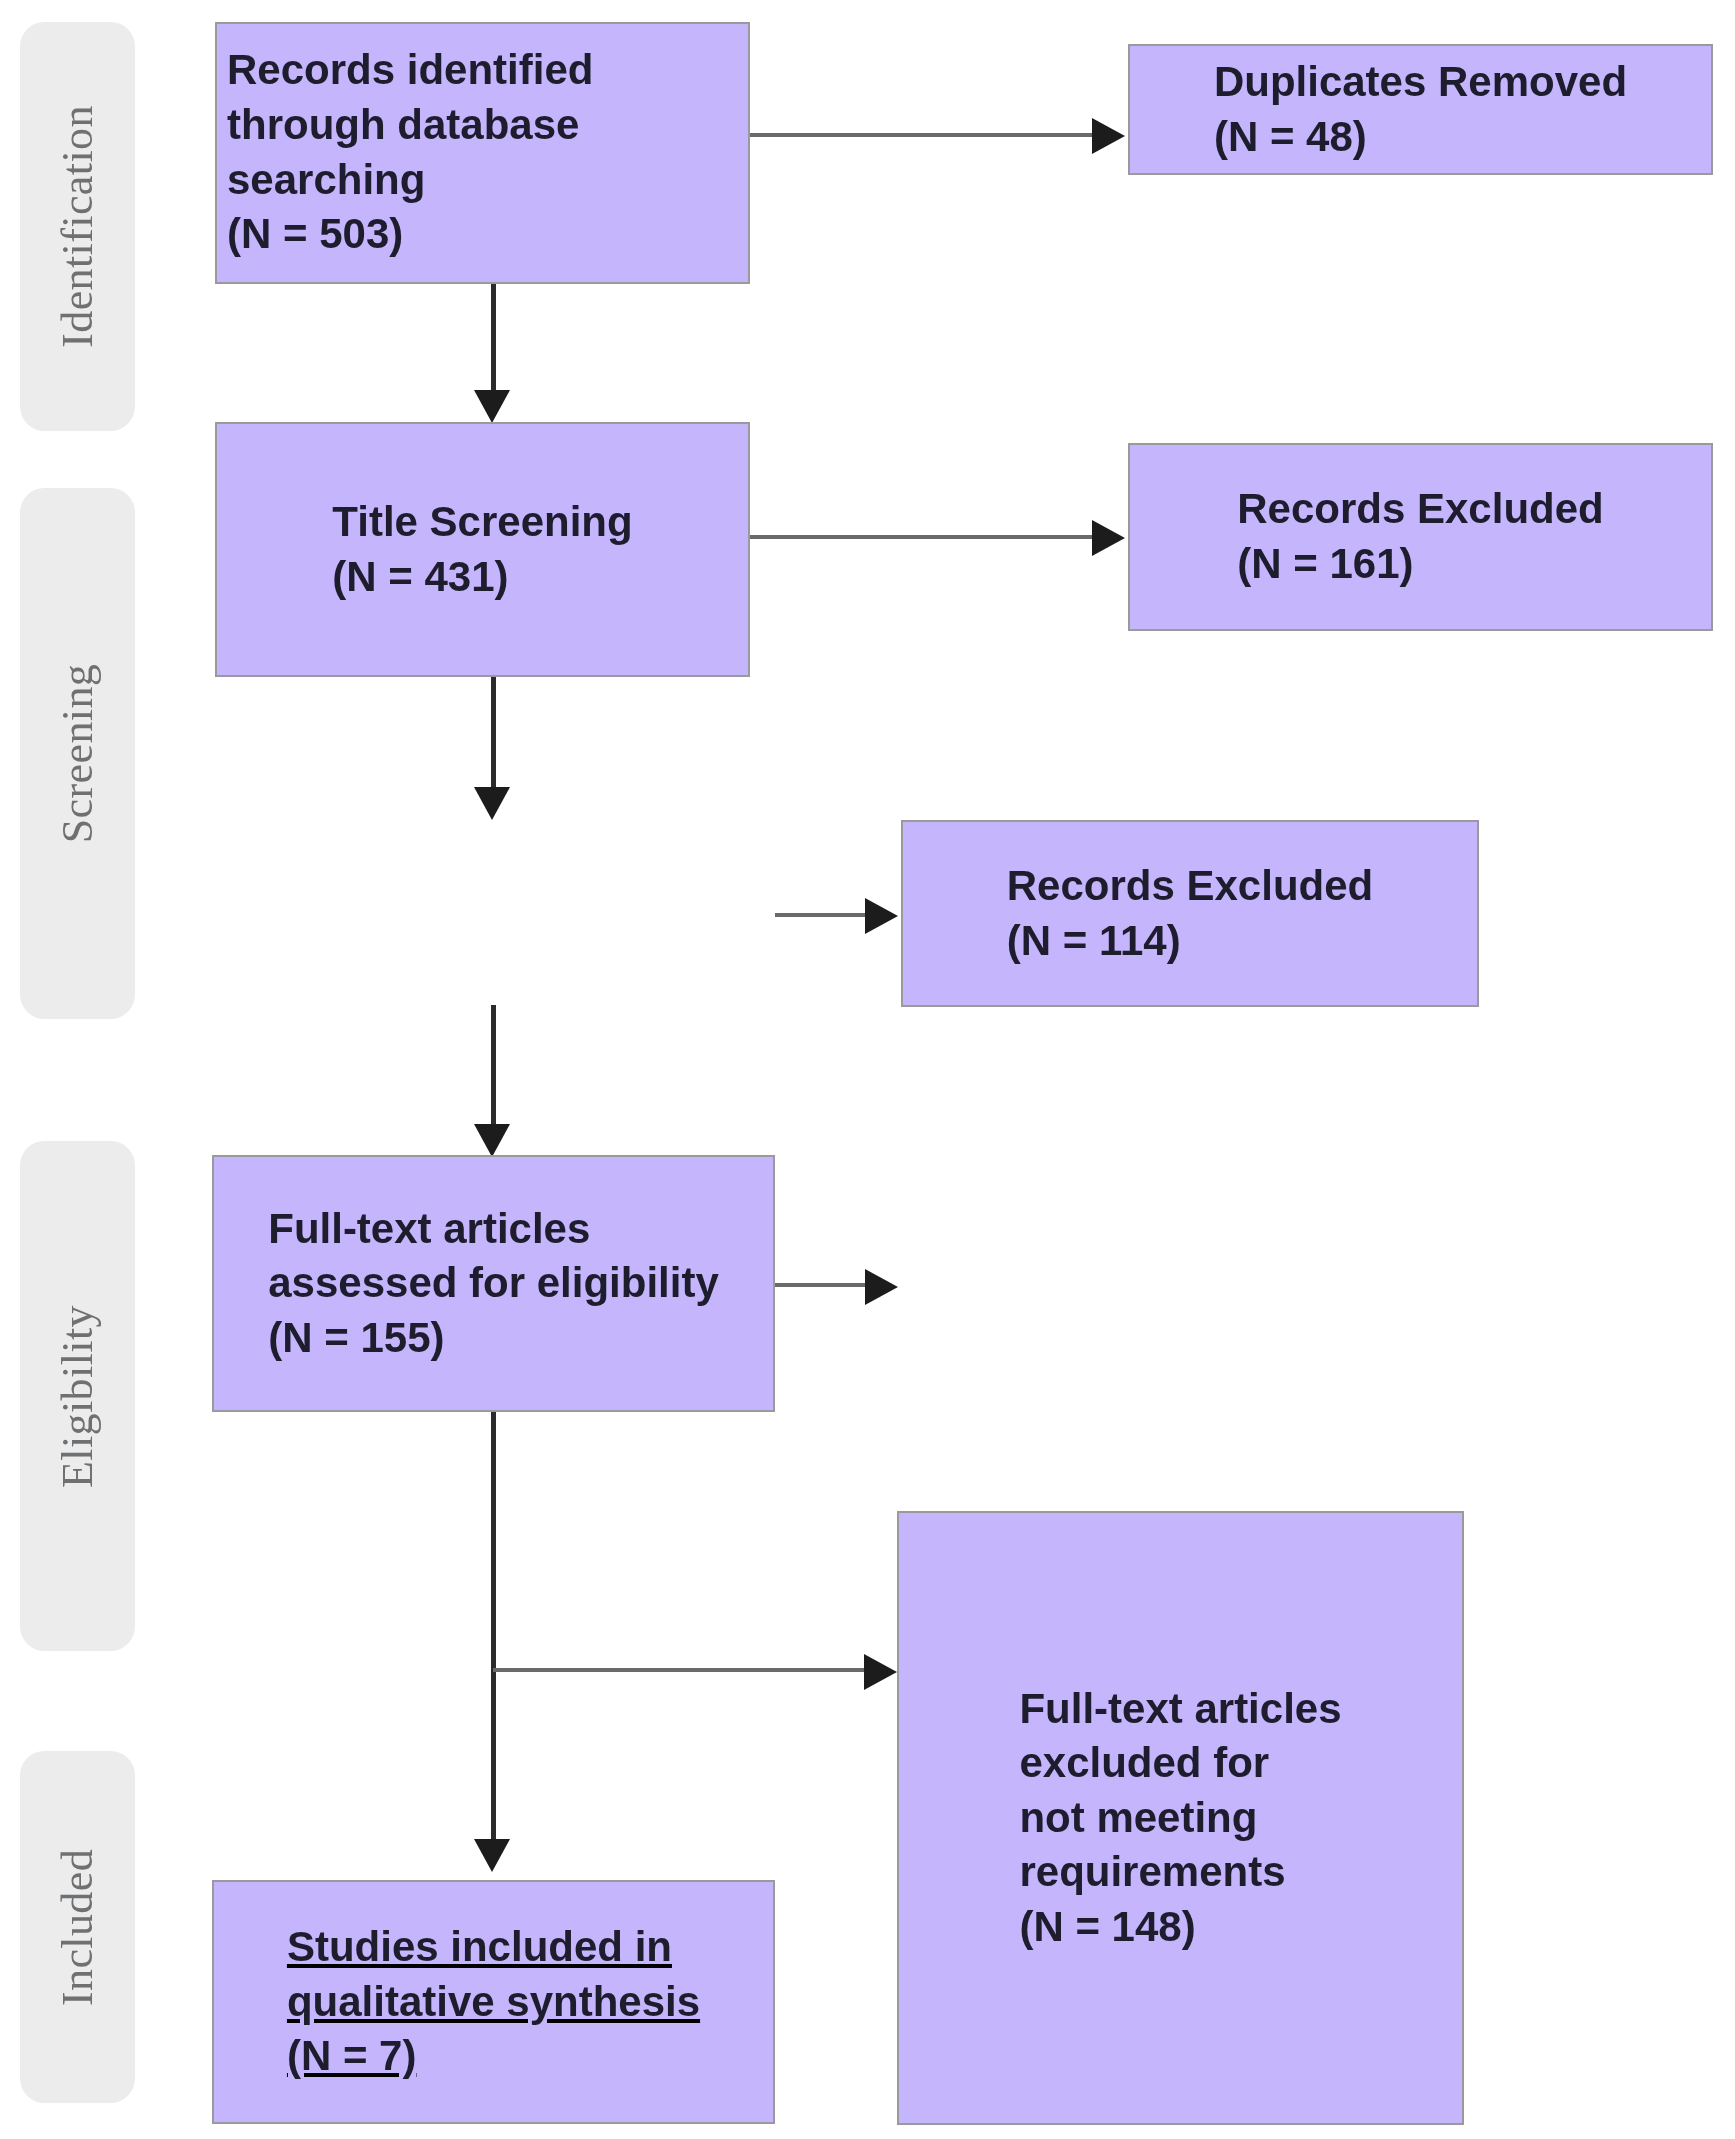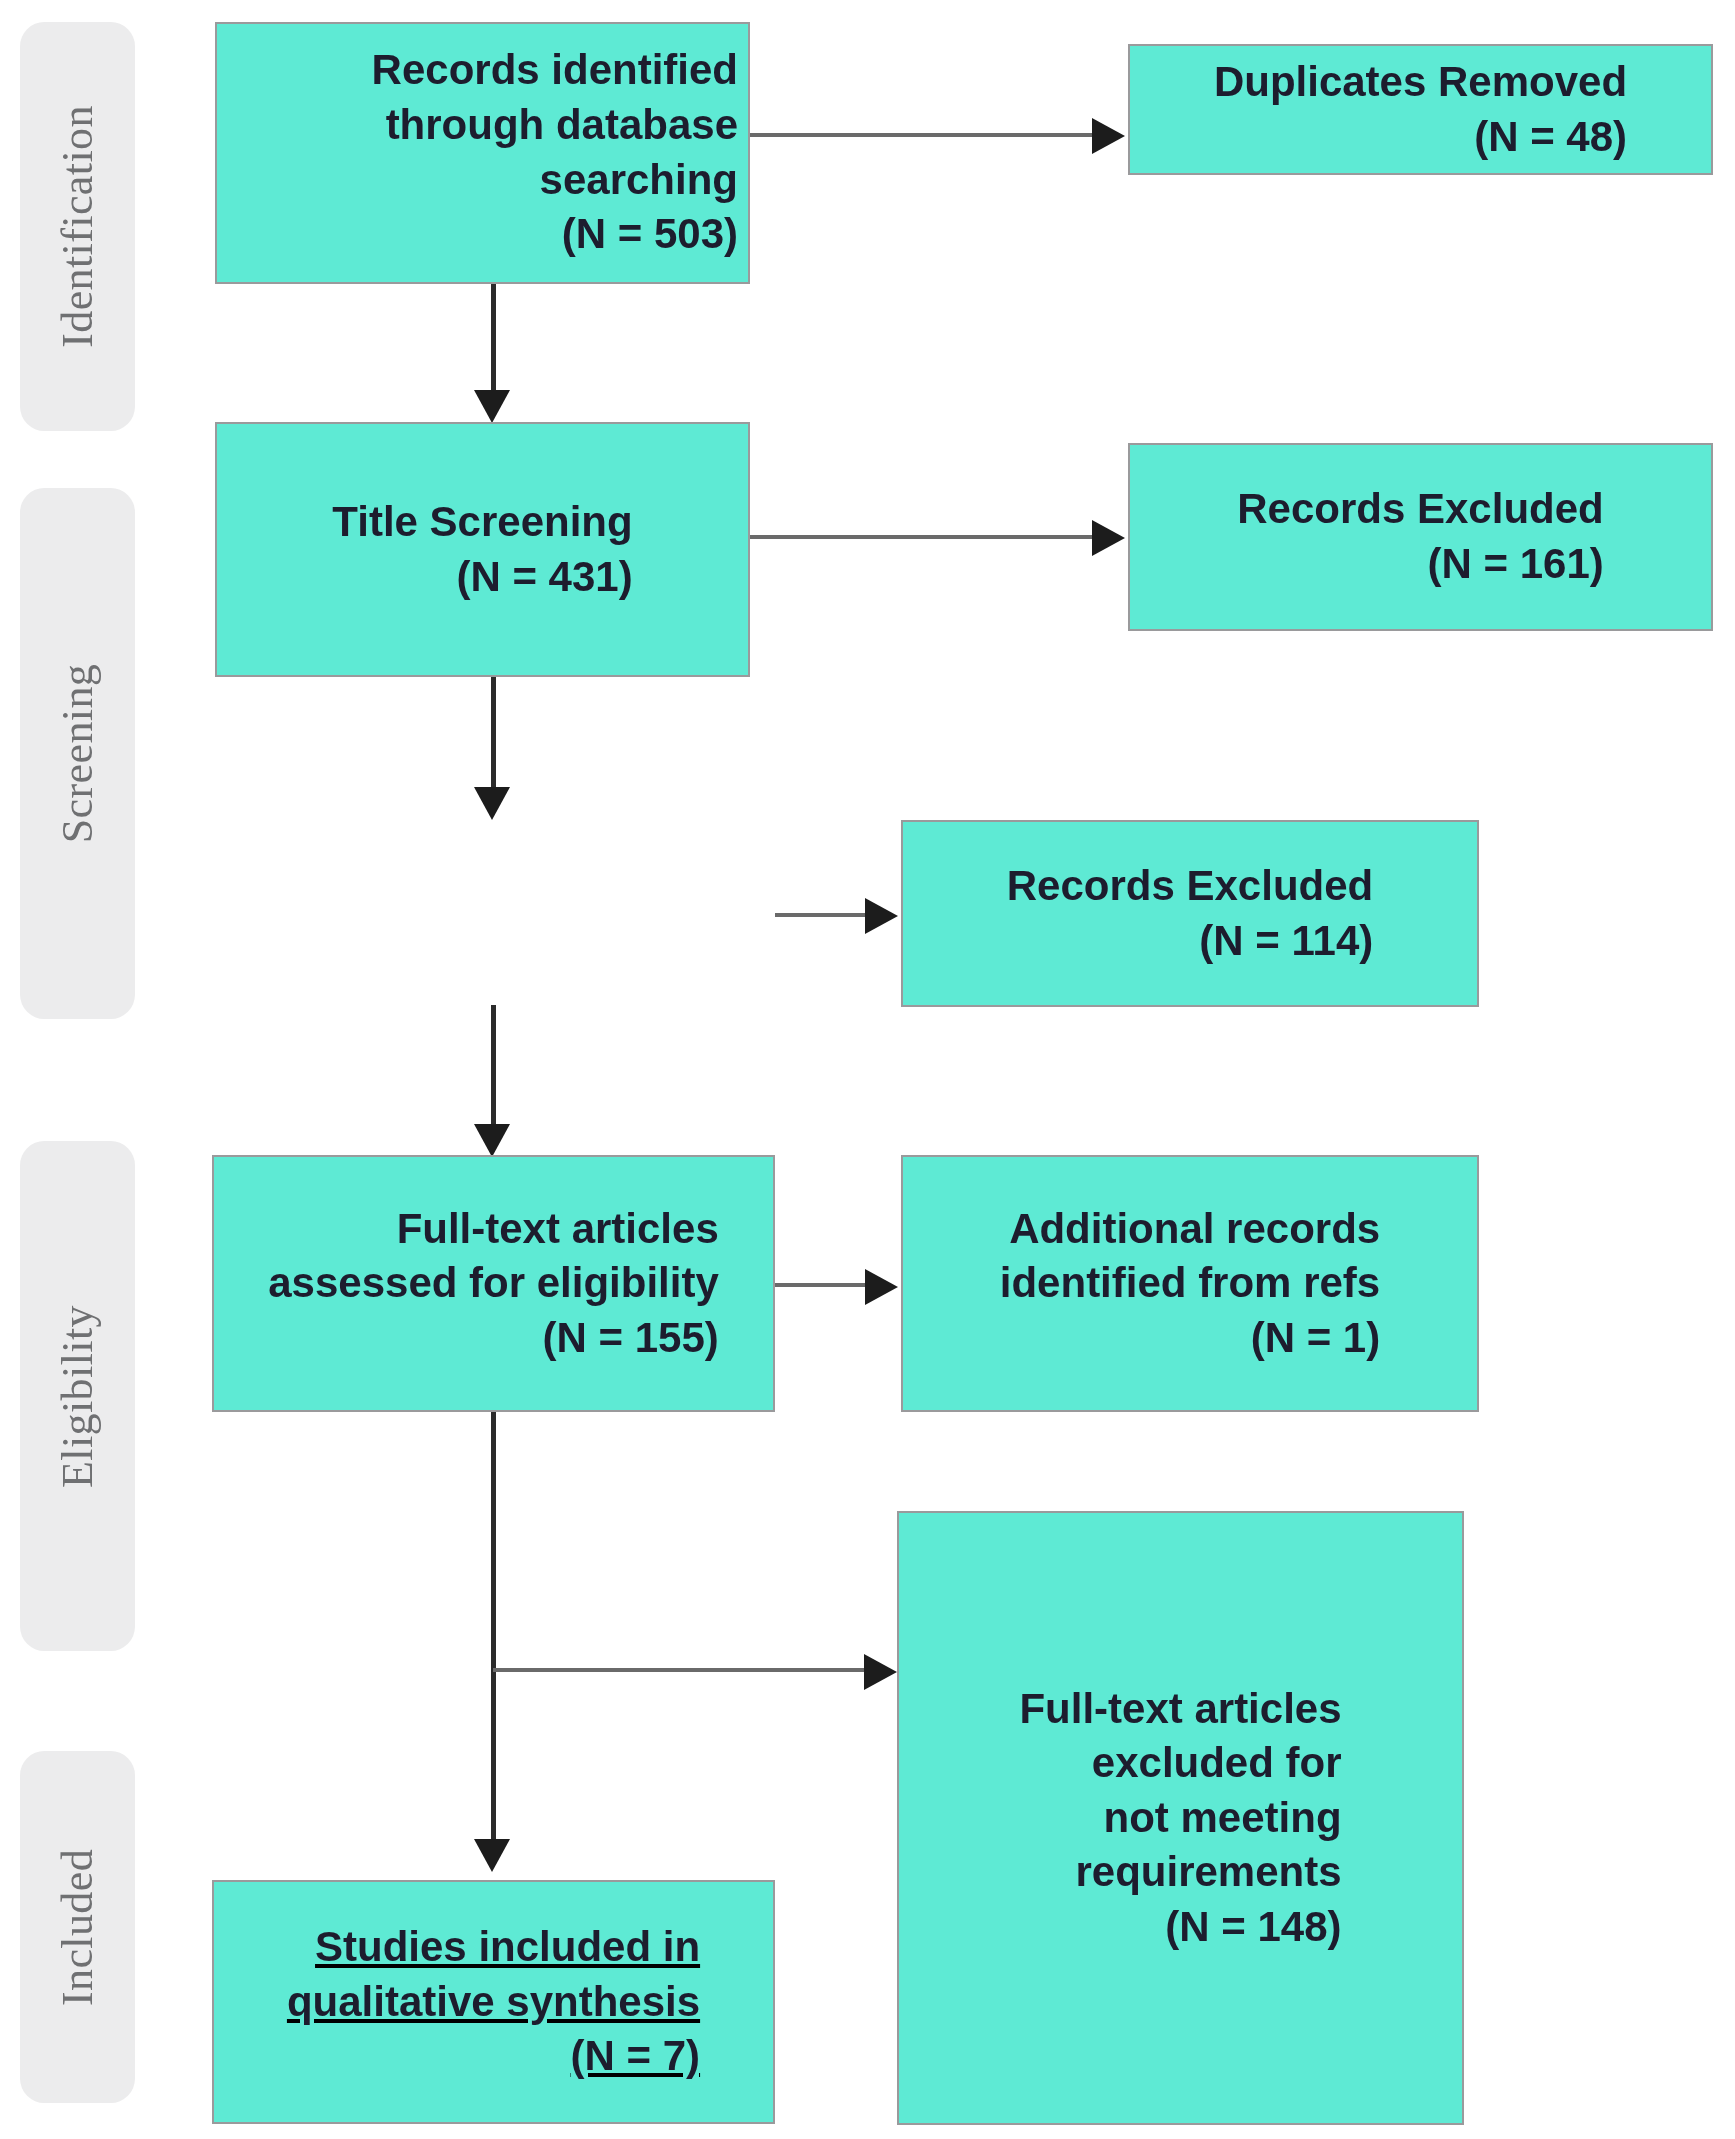--- a/index.html
+++ b/index.html
@@ -33,27 +33,27 @@
     font-family: "Liberation Serif", serif;
     font-size: 44px;
     font-weight: 400;
     color: #6f7072;
     letter-spacing: 0.4px;
   }
 
   
   .node {
     position: absolute;
-    background: #5eead4;
+    background: #c4b5fd;
     border: 2.9px solid #9a9a9c;
     box-sizing: border-box;
     display: flex;
     align-items: center;
     justify-content: center;
-    text-align: right;
+    text-align: left;
   }
   .node-text {
     font-family: "Liberation Sans", sans-serif;
     font-weight: bold;
     font-size: 42px;
     line-height: 1.30;
     color: #1d1d2e;
     padding: 0 10px;
     white-space: pre-line;
   }
@@ -160,25 +160,20 @@
     <span class="node-text">Records Excluded
 (N = 114)</span>
   </div>
 
   <div class="node" style="left:212px; top:1155px; width:563px; height:257px;">
     <span class="node-text">Full-text articles
 assessed for eligibility
 (N = 155)</span>
   </div>
 
-  <div class="node" style="left:901px; top:1155px; width:578px; height:257px;">
-    <span class="node-text">Additional records
-identified from refs
-(N = 1)</span>
-  </div>
 
   <div class="node" style="left:897px; top:1511px; width:567px; height:614px;">
     <span class="node-text">Full-text articles
 excluded for
 not meeting
 requirements
 (N = 148)</span>
   </div>
 
   <div class="node" style="left:212px; top:1880px; width:563px; height:244px;text-decoration:underline;">

